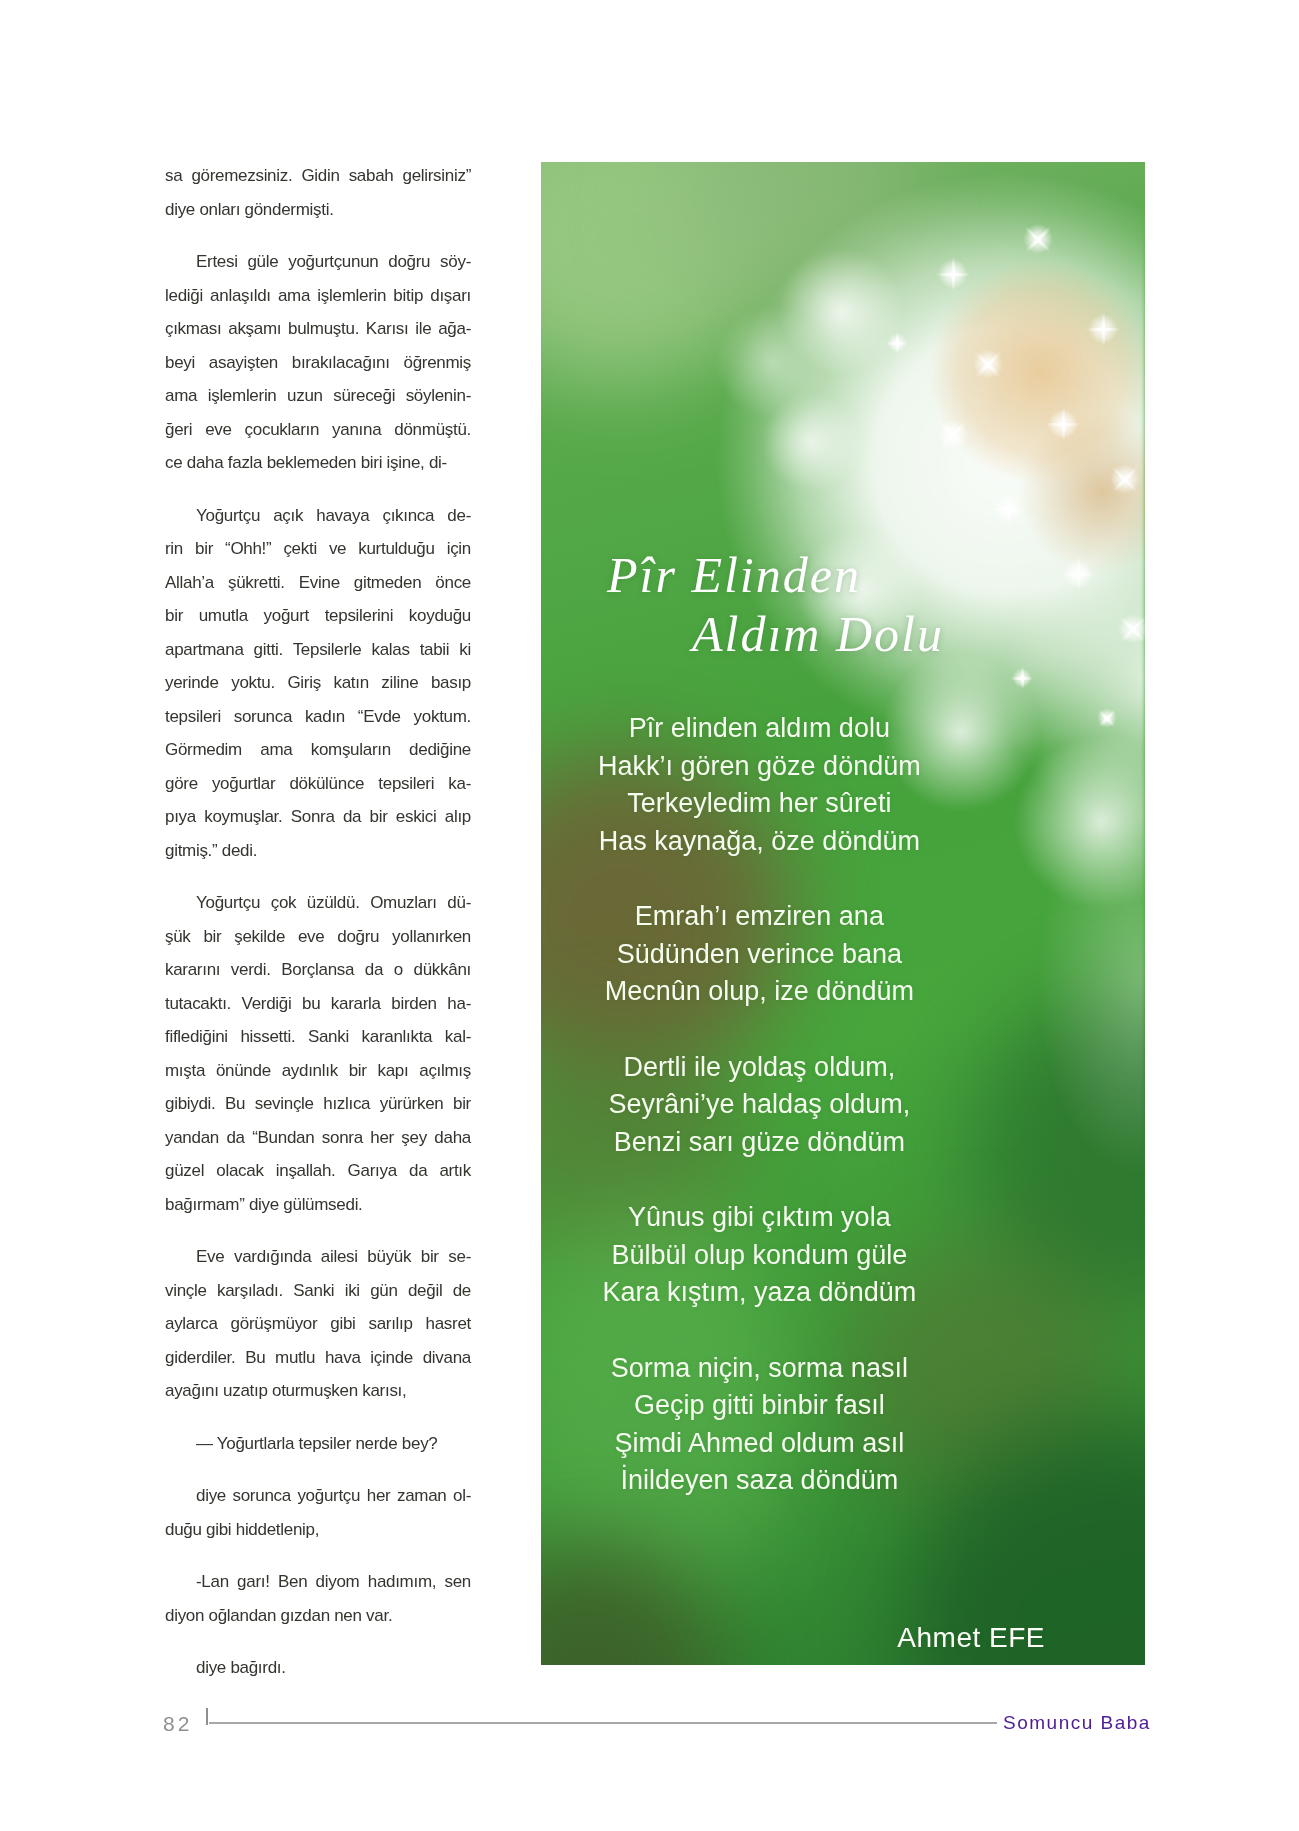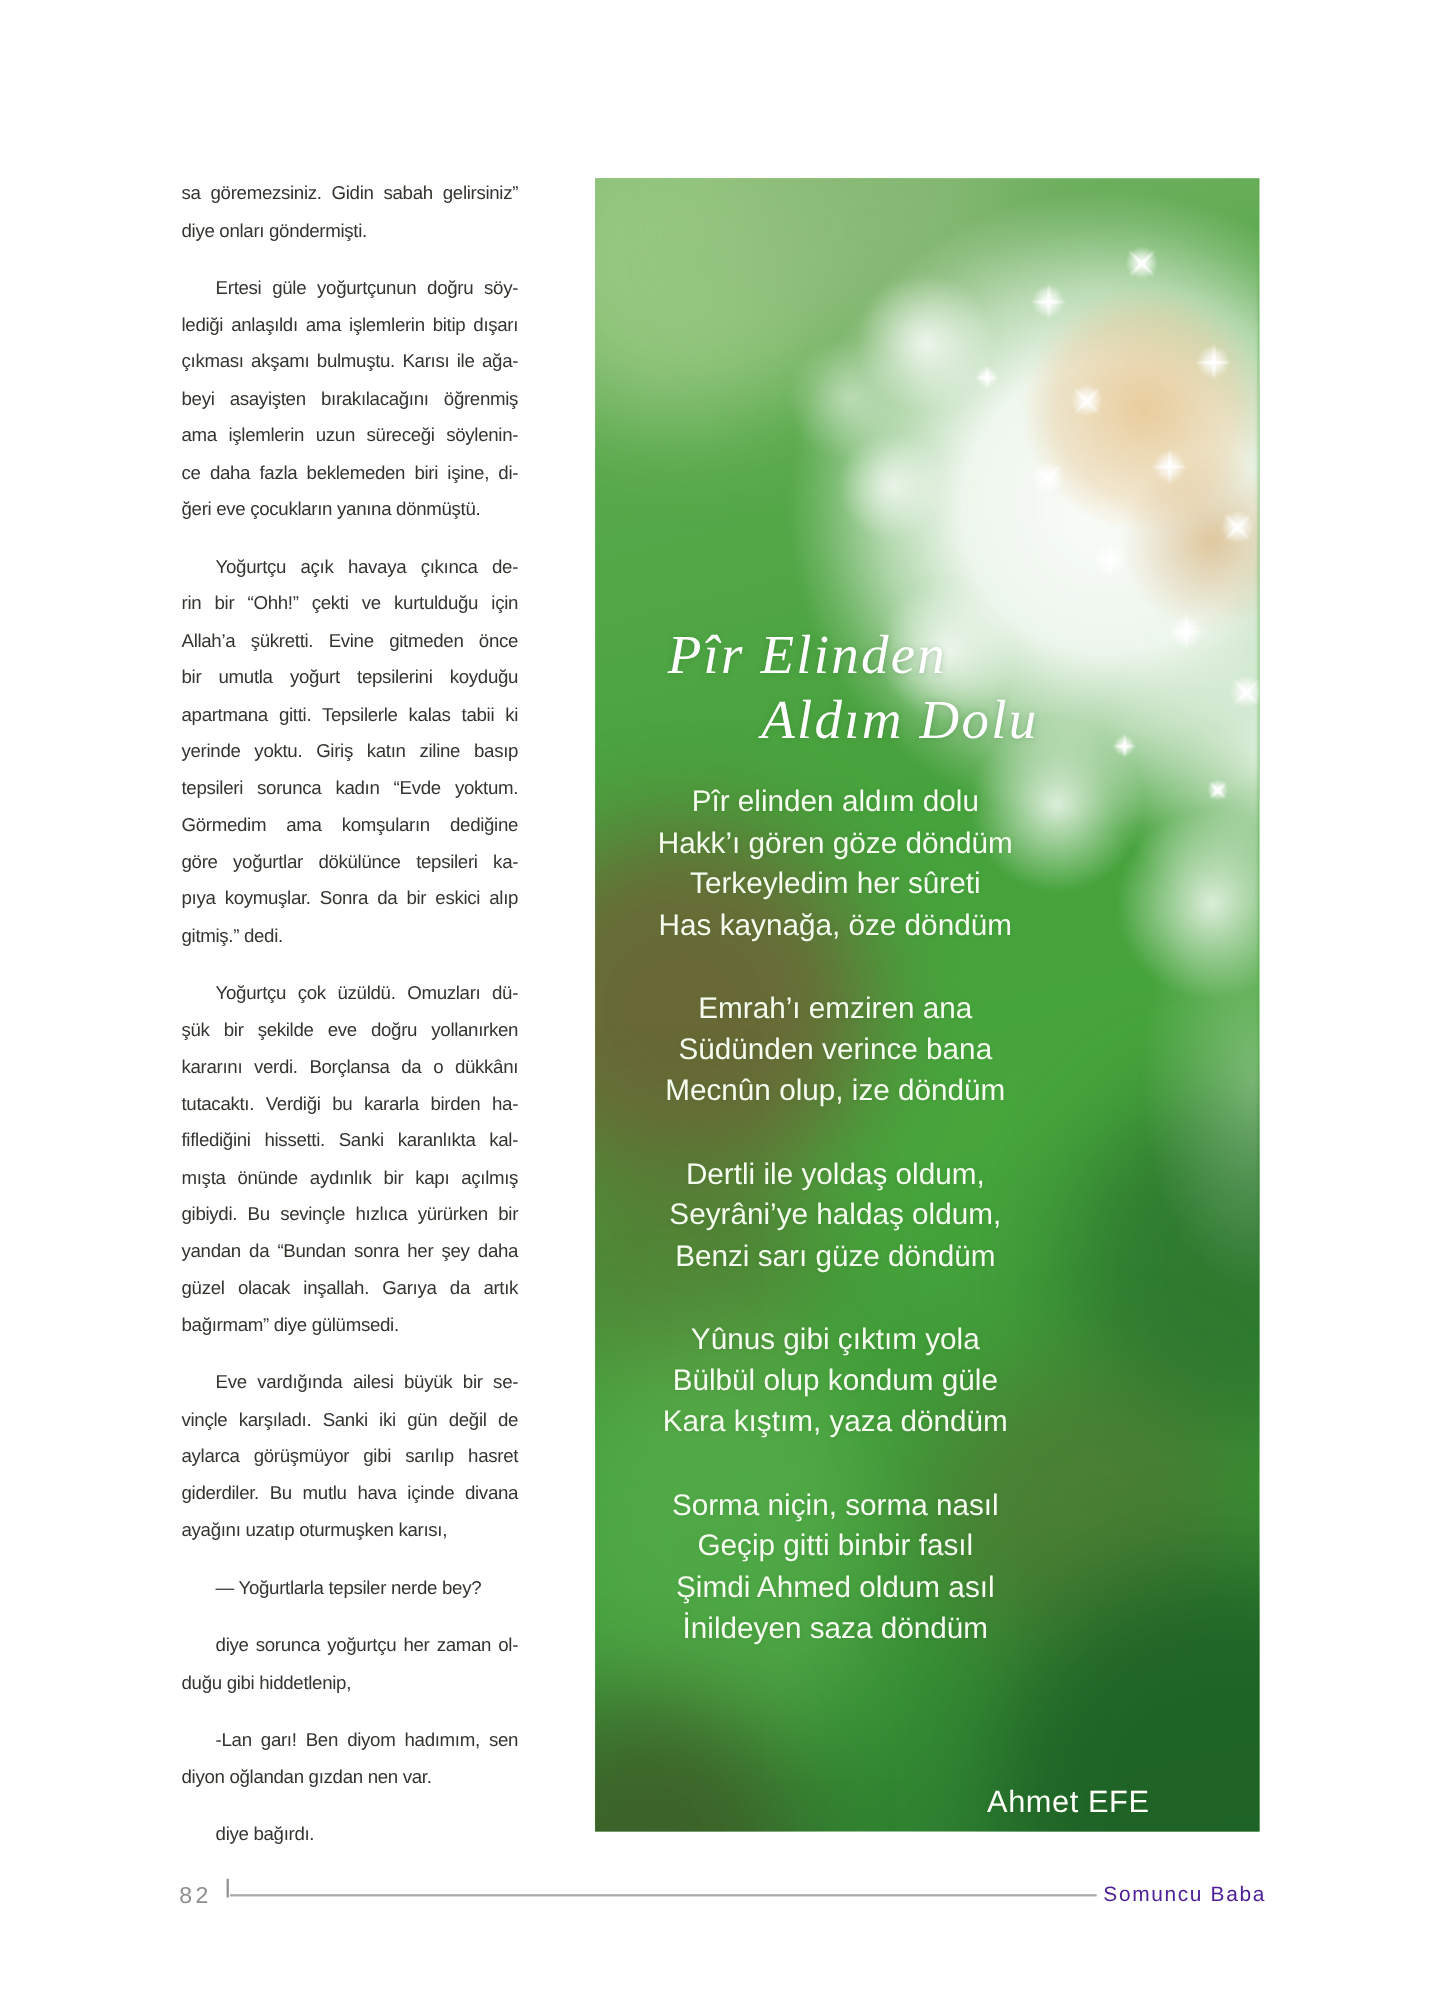--- a/index.html
+++ b/index.html
@@ -59,21 +59,21 @@
     position:absolute; width:34px; height:34px;
     background:
       linear-gradient(to bottom, transparent 0%, rgba(255,255,255,.95) 46%, rgba(255,255,255,.95) 54%, transparent 100%) 50% 50% / 3px 100% no-repeat,
       linear-gradient(to right,  transparent 0%, rgba(255,255,255,.95) 46%, rgba(255,255,255,.95) 54%, transparent 100%) 50% 50% / 100% 3px no-repeat,
       radial-gradient(circle, #ffffff 0%, rgba(255,255,255,.6) 30%, rgba(255,255,255,0) 62%);
   }
   .sparkle.r45 { transform:rotate(45deg); }
   .sparkle.sm  { width:22px; height:22px; }
 
   .poem-title {
-    position:absolute; left:66px; top:404px;
+    position:absolute; left:66px; top:384px;
     font-family:"Liberation Serif", serif; font-style:italic; font-weight:400;
     font-size:50px; line-height:59px; color:#ffffff; letter-spacing:2px;
     text-shadow:0 1px 6px rgba(40,90,40,.25);
     white-space:nowrap;
   }
   .poem-title .t2 { margin-left:85px; }
 
   .poem {
     position:absolute; left:57px; top:548px;
     font-size:27px; line-height:37.5px; color:#f6fcef;
@@ -116,22 +116,22 @@
       <div class="para">
         <div class="line">sa göremezsiniz. Gidin sabah gelirsiniz”</div>
         <div class="line">diye onları göndermişti.</div>
       </div>
       <div class="para indent">
         <div class="line">Ertesi güle yoğurtçunun doğru söy-</div>
         <div class="line">lediği anlaşıldı ama işlemlerin bitip dışarı</div>
         <div class="line">çıkması akşamı bulmuştu. Karısı ile ağa-</div>
         <div class="line">beyi asayişten bırakılacağını öğrenmiş</div>
         <div class="line">ama işlemlerin uzun süreceği söylenin-</div>
+        <div class="line">ğeri eve çocukların yanına dönmüştü.</div>
         <div class="line">ce daha fazla beklemeden biri işine, di-</div>
-        <div class="line">ğeri eve çocukların yanına dönmüştü.</div>
       </div>
       <div class="para indent">
         <div class="line">Yoğurtçu açık havaya çıkınca de-</div>
         <div class="line">rin bir “Ohh!” çekti ve kurtulduğu için</div>
         <div class="line">Allah’a şükretti. Evine gitmeden önce</div>
         <div class="line">bir umutla yoğurt tepsilerini koyduğu</div>
         <div class="line">apartmana gitti. Tepsilerle kalas tabii ki</div>
         <div class="line">yerinde yoktu. Giriş katın ziline basıp</div>
         <div class="line">tepsileri sorunca kadın “Evde yoktum.</div>
         <div class="line">Görmedim ama komşuların dediğine</div>

